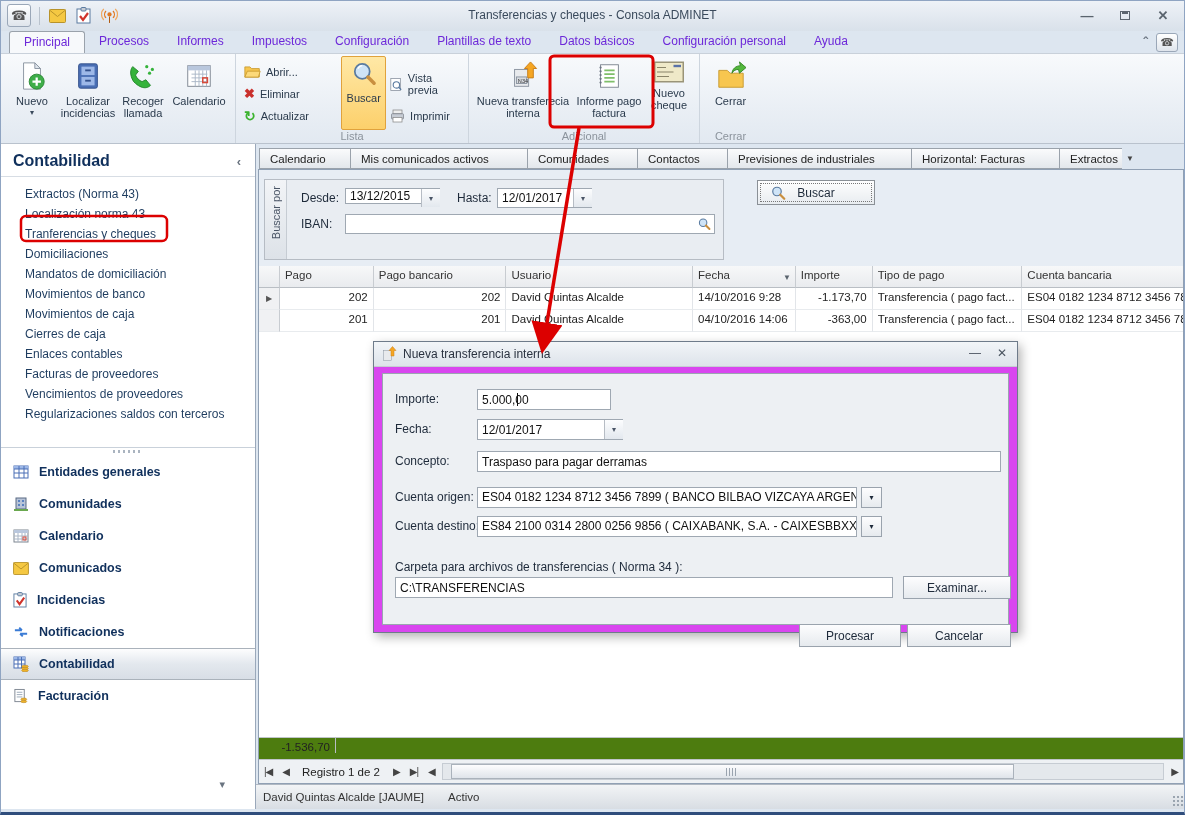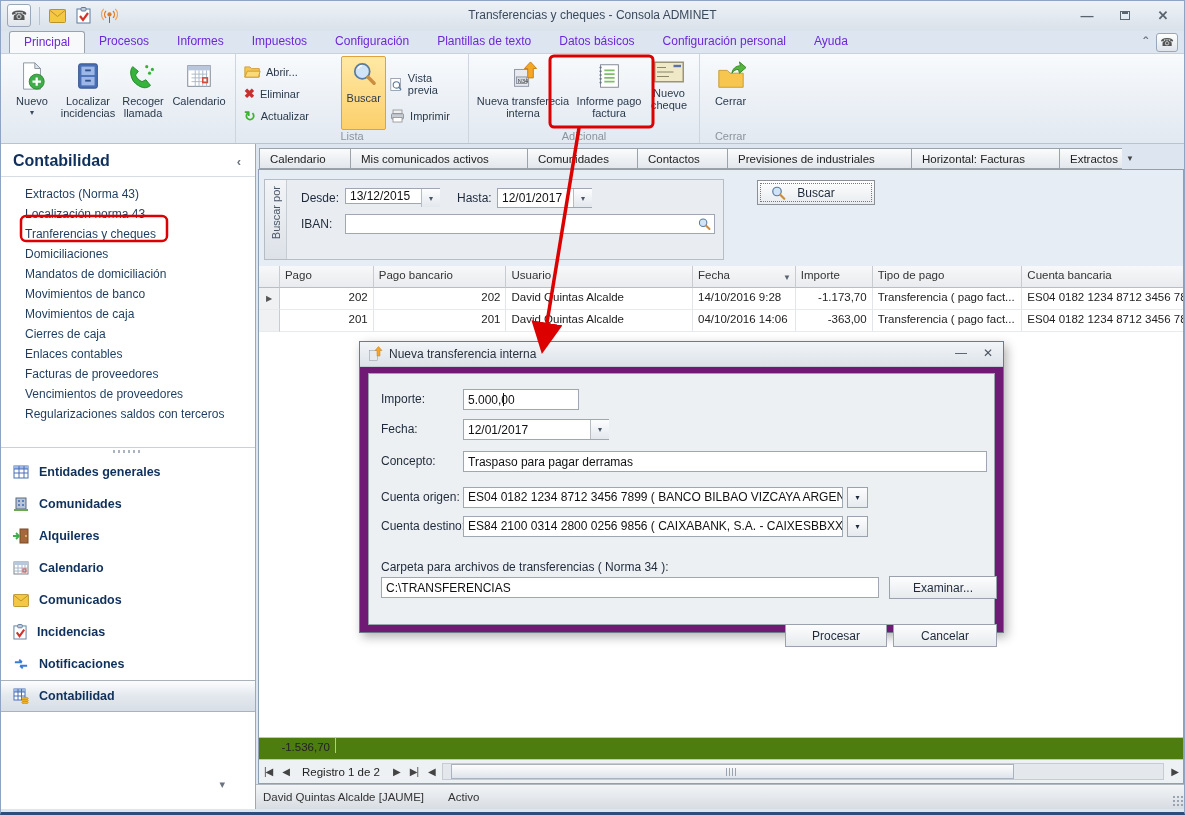--- a/index.html
+++ b/index.html
@@ -120,22 +120,22 @@
   
   .statusbar { position:absolute; left:255px; top:783px; width:930px; height:25px;
                background:linear-gradient(#f2f4f6,#d8dde3); border-top:1px solid #b0b8c2;
                display:flex; align-items:center; font-size:11.5px; color:#333; }
   .statusbar .user { margin-left:7px; }
   .statusbar .state { margin-left:24px; }
   .grip { position:absolute; right:2px; bottom:2px; width:12px; height:12px;
           background:radial-gradient(circle at 2px 2px,#9aa4af 1px,transparent 1.2px) 0 0/4px 4px; }
 
   
-  .dialog { position:absolute; left:358px; top:340px; width:645px; height:292px;
-            background:#701a75; border:1px solid #6e7b8a; box-shadow:3px 4px 10px rgba(0,0,0,.3); }
+  .dialog { position:absolute; left:372px; top:340px; width:645px; height:292px;
+            background:#d946ef; border:1px solid #6e7b8a; box-shadow:3px 4px 10px rgba(0,0,0,.3); }
   .dlg-title { position:absolute; left:0; right:0; top:0; height:25px;
                background:linear-gradient(#f2f5f8,#dde3ea); display:flex; align-items:center;
                font-size:12px; color:#2a3240; border-bottom:1px solid #c6ccd3; }
   .dlg-title svg { margin:0 6px 0 7px; }
   .dlg-ctl { position:absolute; top:4px; display:flex; gap:16px; right:10px; color:#4a5460; }
   .dlg-body { position:absolute; left:8px; right:8px; top:31px; bottom:7px;
               border:1px solid #9aa5b0; background:#edf0f3; }
   .dlabel { position:absolute; font-size:12px; color:#1e2a3a; }
   .dbtn { position:absolute; border:1px solid #9aa3ad; background:linear-gradient(#fdfdfe,#e6eaee);
           font-size:12px; color:#1e2a3a; display:flex; align-items:center; justify-content:center; }
@@ -390,28 +390,20 @@
               <rect x="9" y="4" width="2" height="2"></rect>
               <rect x="5" y="8" width="2" height="2"></rect>
               <rect x="9" y="8" width="2" height="2"></rect>
             </g>
             <rect x="1" y="13" width="14" height="2" fill="#6aa84f"></rect>
           </svg>
         <span>Comunidades</span>
       </div>
       <div class="nav-item">
         <svg width="16" height="16" viewBox="0 0 16 16">
-            <rect x="7" y="1" width="8" height="14" fill="#a5683a" stroke="#7a4a24"></rect>
-            <circle cx="13" cy="8" r="0.9" fill="#f2d37a"></circle>
-            <path d="M0 8h5M3 5l3 3-3 3" stroke="#3fae49" stroke-width="1.8" fill="none"></path>
-          </svg>
-        <span>Alquileres</span>
-      </div>
-      <div class="nav-item">
-        <svg width="16" height="16" viewBox="0 0 16 16">
             <rect x="1" y="2" width="14" height="12" fill="#fff" stroke="#7d8590"></rect>
             <rect x="1" y="2" width="14" height="3" fill="#b9c7dd"></rect>
             <path d="M1 8h14M1 11h14M5 5v9M9 5v9M12 5v9" stroke="#aab6c6"></path>
             <rect x="10" y="9" width="3" height="3" fill="none" stroke="#d84a3a"></rect>
           </svg>
         <span>Calendario</span>
       </div>
       <div class="nav-item">
         <svg width="16" height="13" viewBox="0 0 17 14">
             <rect x="0.5" y="0.5" width="16" height="13" rx="1" fill="#f5c842" stroke="#b8932a"></rect>
@@ -438,20 +430,31 @@
             <rect x="1" y="1" width="11" height="11" fill="#fff" stroke="#4a6fb5"></rect>
             <rect x="1" y="1" width="11" height="3" fill="#9db8e8"></rect>
             <path d="M1 4h11M1 8h11M5 1v11M8.5 1v11" stroke="#4a6fb5"></path>
             <g fill="#f0b429" stroke="#b8862a" stroke-width="0.6">
               <ellipse cx="12" cy="10.5" rx="3.3" ry="1.3"></ellipse>
               <ellipse cx="12" cy="12.5" rx="3.3" ry="1.3"></ellipse>
               <ellipse cx="12" cy="14.5" rx="3.3" ry="1.3"></ellipse>
             </g>
           </svg>
         <span>Contabilidad</span>
+      </div>
+      <div class="nav-item">
+        <svg width="15" height="16" viewBox="0 0 16 16">
+            <rect x="2" y="1" width="10" height="13" fill="#fff" stroke="#7d8590"></rect>
+            <path d="M4 4h6M4 6.5h6M4 9h6" stroke="#9aa7b8"></path>
+            <g fill="#f0b429" stroke="#b8862a" stroke-width="0.6">
+              <ellipse cx="11.5" cy="11.5" rx="3.2" ry="1.3"></ellipse>
+              <ellipse cx="11.5" cy="13.8" rx="3.2" ry="1.3"></ellipse>
+            </g>
+          </svg>
+        <span>Facturación</span>
       </div>
     </div>
     <span class="sb-more">▾</span>
   </div>
 
   <div class="main">
     <div class="doctabs">
       <div class="dtab" style="width:92px;">Calendario</div>
       <div class="dtab" style="width:177px;">Mis comunicados activos</div>
       <div class="dtab" style="width:110px;">Comunidades</div>
@@ -570,21 +573,21 @@
           <polygon points="23,1 30,9 26,9 26,20 20,20 20,9 16,9" fill="#f5a623" stroke="#c87d18"></polygon>
         </svg>
       <span>Nueva transferencia interna</span>
       <div class="dlg-ctl">
         <span style="font-size:12px;">—</span>
         <span style="font-size:12px;">✕</span>
       </div>
     </div>
     <div class="dlg-body">
       <div class="dlabel" style="left:12px;top:18px;">Importe:</div>
-      <input class="tfield" style="left: 94px; top: 15px; width: 116px; height: 21px; position: absolute;" value="5.000,00">
+      <input class="tfield" style="left: 94px; top: 15px; width: 134px; height: 21px; position: absolute;" value="5.000,00">
       <div class="caret" style="left:134px;top:19px;"></div>
 
       <div class="dlabel" style="left:12px;top:48px;">Fecha:</div>
       <input class="tfield" style="left: 94px; top: 45px; width: 146px; height: 21px; position: absolute;" value="12/01/2017">
       <div class="combo-arrow" style="left:221px;top:46px;height:19px;">
           <span>▾</span>
         </div>
 
       <div class="dlabel" style="left:12px;top:80px;">Concepto:</div>
       <input class="tfield" style="left: 94px; top: 77px; width: 524px; height: 21px; position: absolute;" value="Traspaso para pagar derramas">

